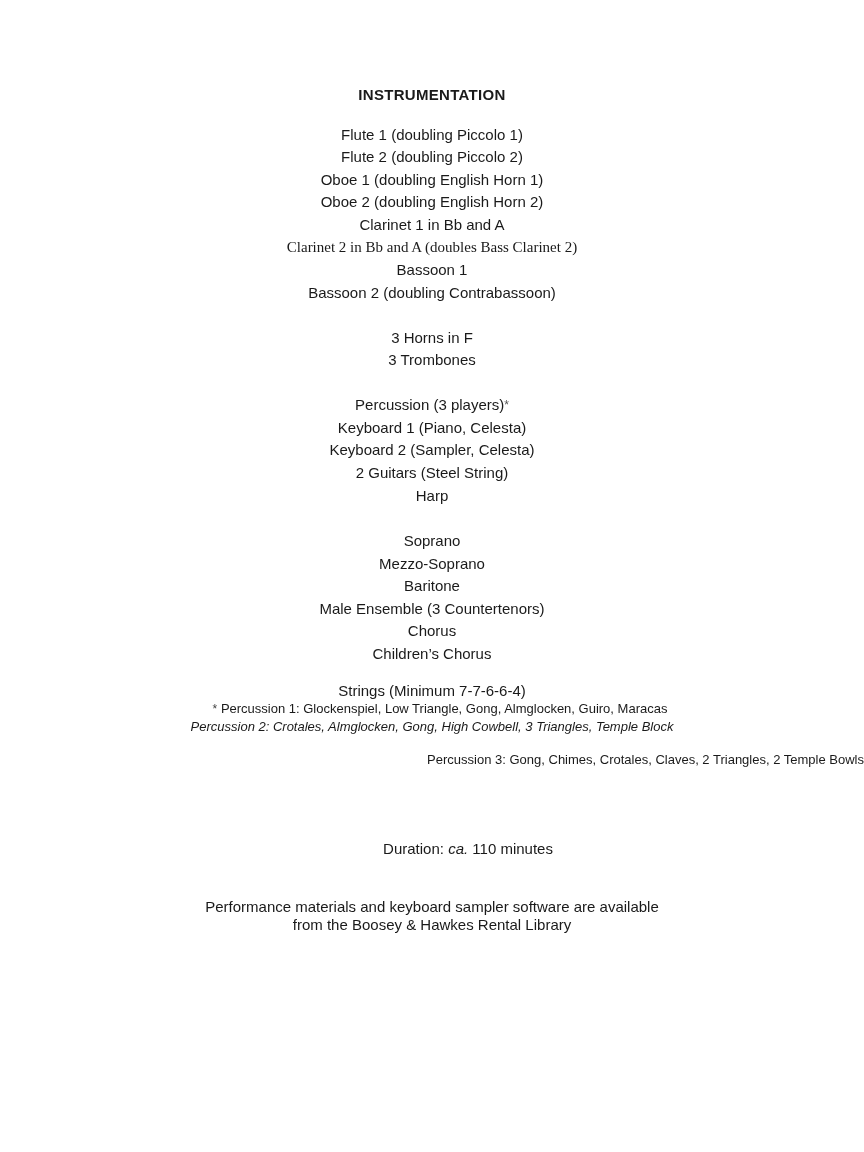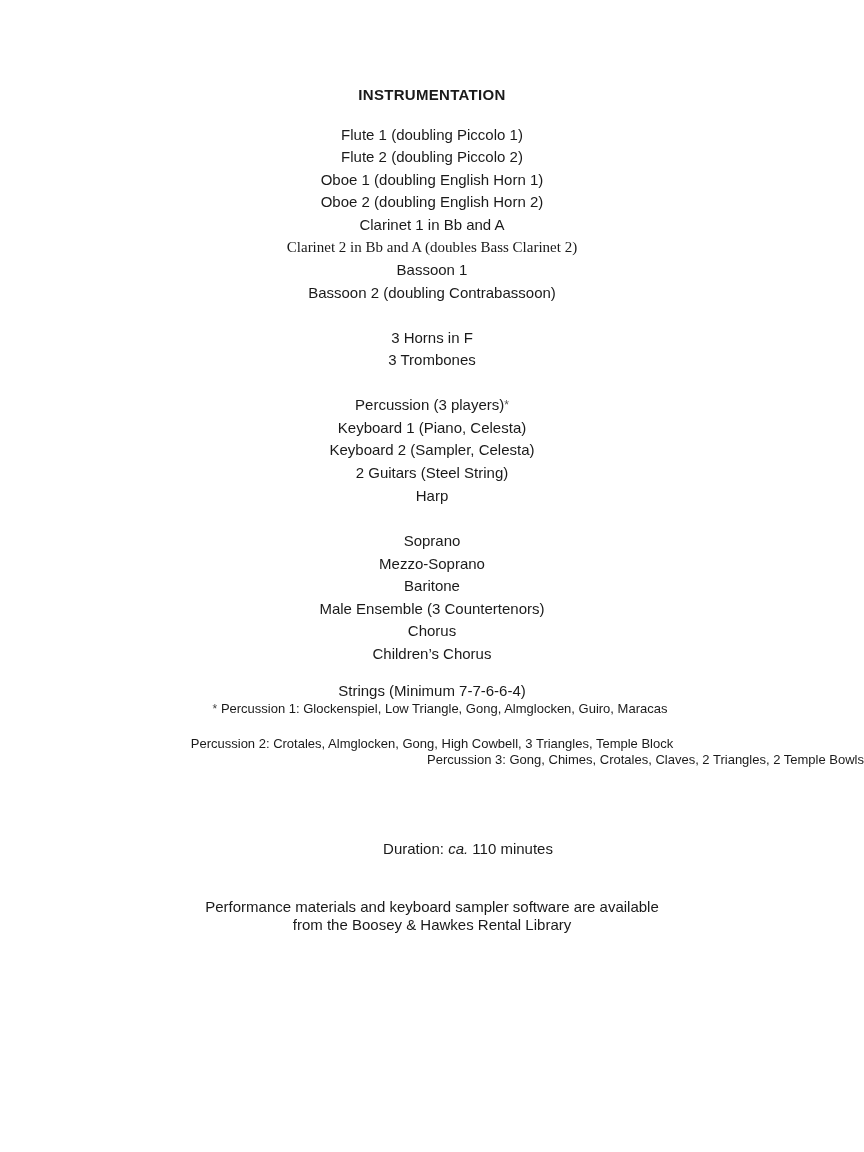--- a/index.html
+++ b/index.html
@@ -60,21 +60,21 @@
     <div class="line" style="top:645px;">Children’s Chorus</div>
   </div>
 
   <div class="line" style="top:682px;">Strings (Minimum 7-7-6-6-4)</div>
 
   <div>
     <div class="line note" style="top:701px;padding-left:8px;">
       <span class="ast">*</span>
       <span>Percussion 1: Glockenspiel, Low Triangle, Gong, Almglocken, Guiro, Maracas</span>
     </div>
-    <div class="line note" style="top:736px;">Percussion 2: Crotales, Almglocken, Gong, High Cowbell, 3 Triangles, Temple Block</div>
+    <div class="line note" style="top:719px;font-style:italic;">Percussion 2: Crotales, Almglocken, Gong, High Cowbell, 3 Triangles, Temple Block</div>
     <div class="line note" style="top:752px;text-align:right;">Percussion 3: Gong, Chimes, Crotales, Claves, 2 Triangles, 2 Temple Bowls</div>
   </div>
 
   <div class="line" style="top:840px;padding-left:36px;">
     <span>Duration: </span><em>ca.</em><span> 110 minutes</span>
   </div>
 
   <div>
     <div class="line" style="top:898px;">Performance materials and keyboard sampler software are available</div>
     <div class="line" style="top:916px;">from the Boosey &amp; Hawkes Rental Library</div>

